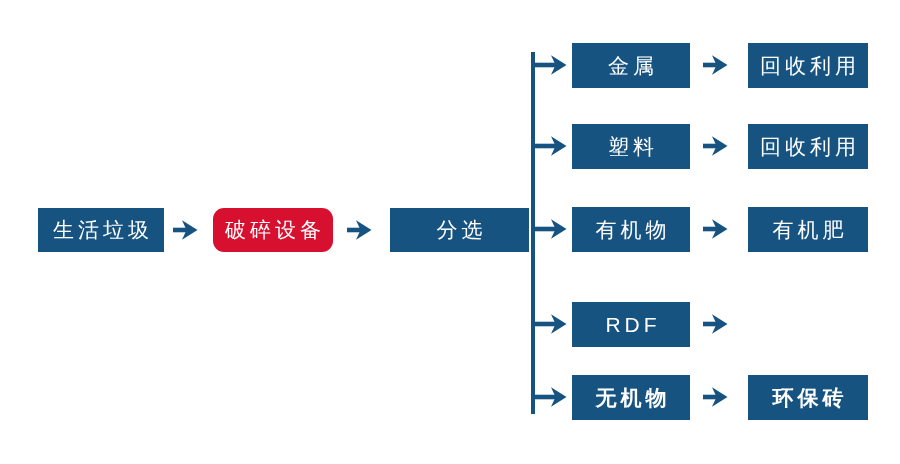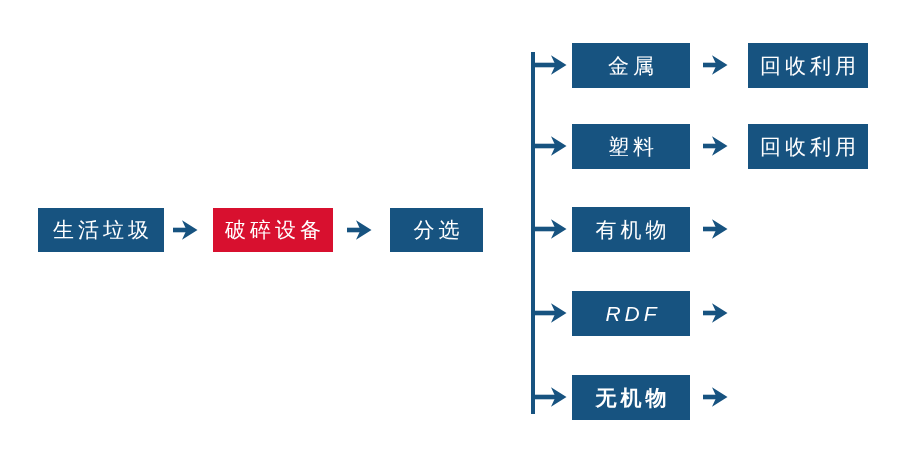--- a/index.html
+++ b/index.html
@@ -21,21 +21,21 @@
     height:44px;
     display:flex;align-items:center;justify-content:center;
     color:var(--box-text);
     font-size:21px;
     letter-spacing:4px;
     text-indent:4px;
     white-space:nowrap;
     box-sizing:border-box;
   }
   .node.blue{background:var(--blue);}
-  .node.red{background:var(--red);}
+  .node.red{background:var(--red);border-radius:11px;}
   .arrow-wrap{
     position:absolute;
     display:block;
     height:24px;
     line-height:0;
   }
   .arrow-wrap svg{display:block;height:24px;}
   .arrow-wrap svg .ink{fill:var(--blue);}
   .vline{
     position:absolute;
@@ -69,21 +69,21 @@
 
   <div class="node red" style="left:213px;top:208px;width:120px;">破碎设备</div>
 
   <span class="arrow-wrap" style="left:347px;top:218px;">
     <svg viewBox="0 0 26 24" width="26" height="24">
       <rect class="ink" x="0" y="9.7" width="14" height="4.6"></rect>
       <polygon class="ink" points="9,2.2 24.5,12 9,21.8 13.5,12"></polygon>
     </svg>
   </span>
 
-  <div class="node blue" style="left:390px;top:208px;width:93px;">分选</div>
+  <div class="node blue" style="left:390px;top:208px;width:139px;">分选</div>
 
   <div class="vline"></div>
 
   <div id="branches">
       <div class="branch-row" style="top: 43px;">
         <span class="arrow-wrap arrow-tap">
           <svg viewBox="0 0 37 24" width="37" height="24">
             <rect class="ink" x="0" y="9.7" width="25" height="4.6"></rect>
             <polygon class="ink" points="20,2.2 35.5,12 20,21.8 24.5,12"></polygon>
           </svg>
@@ -120,22 +120,23 @@
             <polygon class="ink" points="20,2.2 35.5,12 20,21.8 24.5,12"></polygon>
           </svg>
         </span>
         <div class="node blue mat">有机物</div>
         <span class="arrow-wrap arrow-mid">
           <svg viewBox="0 0 26 24" width="26" height="24">
             <rect class="ink" x="0" y="9.7" width="14" height="4.6"></rect>
             <polygon class="ink" points="9,2.2 24.5,12 9,21.8 13.5,12"></polygon>
           </svg>
         </span>
+        <div class="node blue out">有机肥</div>
       </div>
-      <div class="branch-row" style="top: 291px; font-style: italic;">
+      <div class="branch-row" style="top: 302px;">
         <span class="arrow-wrap arrow-tap">
           <svg viewBox="0 0 37 24" width="37" height="24">
             <rect class="ink" x="0" y="9.7" width="25" height="4.6"></rect>
             <polygon class="ink" points="20,2.2 35.5,12 20,21.8 24.5,12"></polygon>
           </svg>
         </span>
         <div class="node blue mat">RDF</div>
         <span class="arrow-wrap arrow-mid">
           <svg viewBox="0 0 26 24" width="26" height="24">
             <rect class="ink" x="0" y="9.7" width="14" height="4.6"></rect>
@@ -150,16 +151,17 @@
             <polygon class="ink" points="20,2.2 35.5,12 20,21.8 24.5,12"></polygon>
           </svg>
         </span>
         <div class="node blue mat">无机物</div>
         <span class="arrow-wrap arrow-mid">
           <svg viewBox="0 0 26 24" width="26" height="24">
             <rect class="ink" x="0" y="9.7" width="14" height="4.6"></rect>
             <polygon class="ink" points="9,2.2 24.5,12 9,21.8 13.5,12"></polygon>
           </svg>
         </span>
+        <div class="node blue out">环保砖</div>
       </div>
     </div>
 
 </div>
 
 </body></html>

